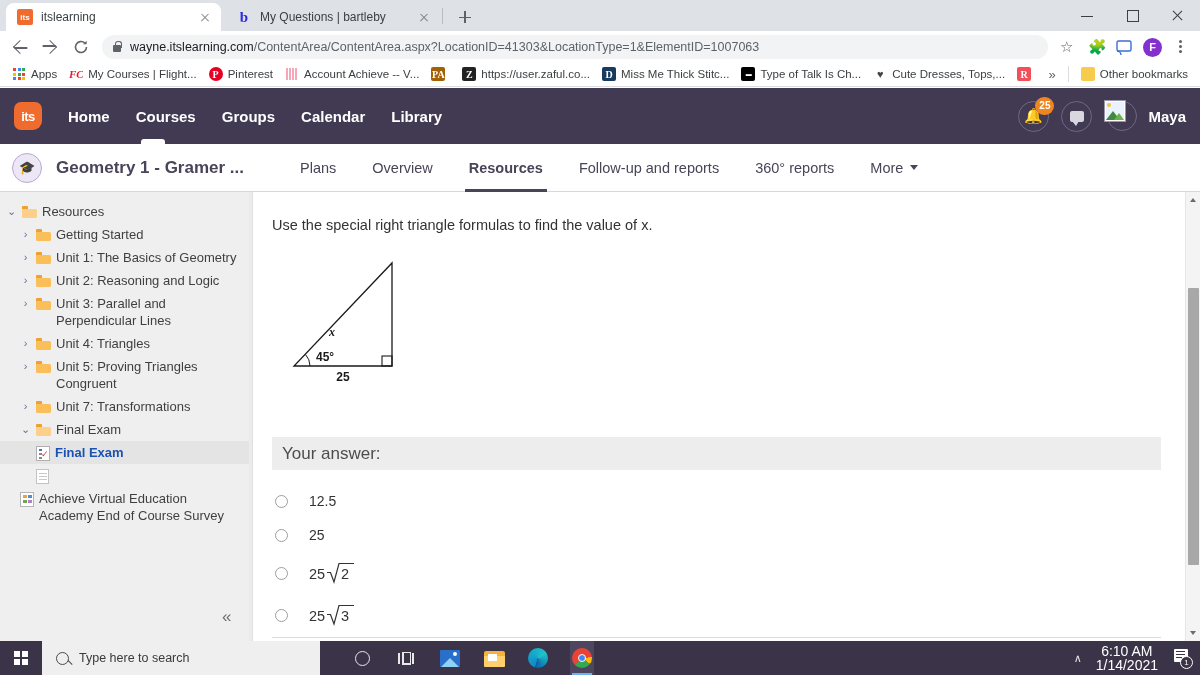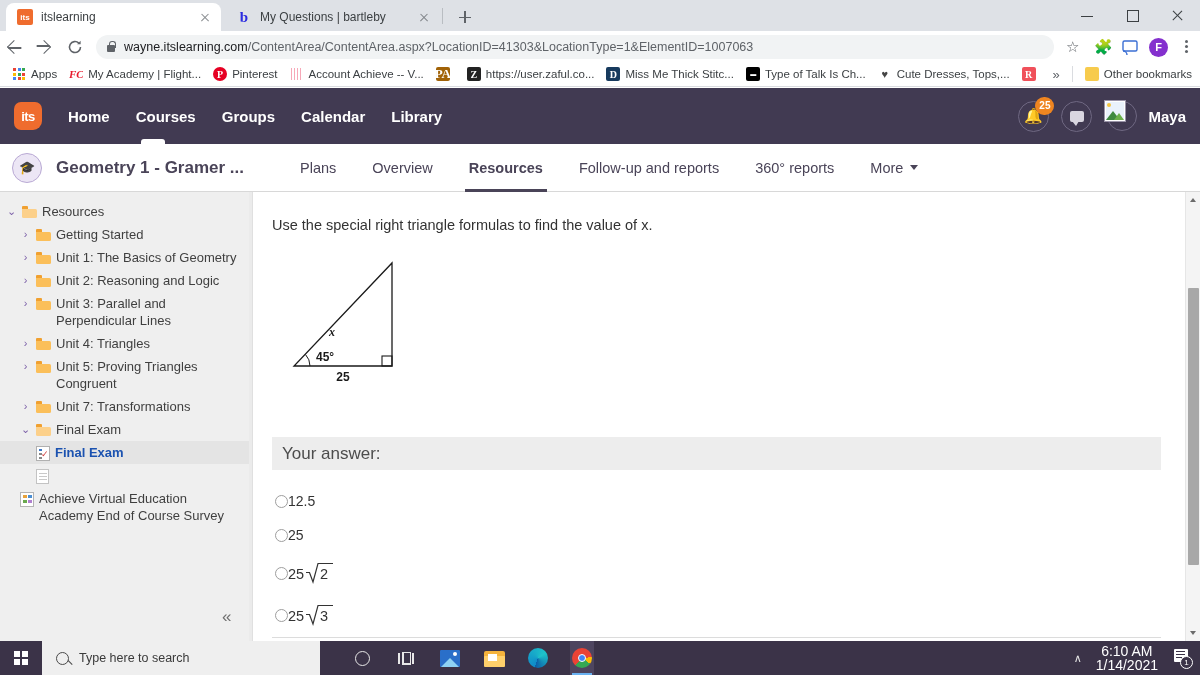--- a/index.html
+++ b/index.html
@@ -59,21 +59,21 @@
   .win-max:after { content: ""; position: absolute; left: 17px; top: 10px; width: 10px; height: 10px;
                    border: 1.2px solid #3c4043; }
   .win-close:before, .win-close:after {
     content: ""; position: absolute; left: 16px; top: 15px; width: 13px; height: 1.3px; background: #3c4043;
   }
   .win-close:before { transform: rotate(45deg); }
   .win-close:after { transform: rotate(-45deg); }
 
   .chrome-toolbar {
     position: absolute; left: 0; top: 31px; width: 1200px; height: 31px;
-    background: #fff; display: flex; align-items: center; padding: 0 0;
+    background: #fff; display: flex; align-items: center; padding: 0 6px;
   }
   .nav-btn { width: 30px; height: 28px; position: relative; flex: 0 0 30px; }
   .arrow-l, .arrow-r {
     position: absolute; left: 9px; top: 9px; width: 10px; height: 10px;
     border-left: 1.6px solid #5f6368; border-bottom: 1.6px solid #5f6368;
   }
   .arrow-l { transform: rotate(45deg); }
   .arrow-r { transform: rotate(-135deg); }
   .arrow-l:after, .arrow-r:after {
     content:""; position:absolute; width: 13px; height: 1.6px; background:#5f6368;
@@ -120,21 +120,21 @@
   .bm-ico { width: 14px; height: 14px; flex: 0 0 14px; display:flex; align-items:center; justify-content:center;
             font-size: 9px; font-weight: bold; color: #fff; border-radius: 2px; overflow:hidden; }
   .ic-apps { background: transparent; position: relative; }
   .ic-apps i { position:absolute; width:3px; height:3px; background:#ea4335; }
   .ic-fc { background: transparent; color: #e8192c; font-size: 11px;
            font-family: "Liberation Serif", serif; font-style: italic; font-weight: 900; }
   .ic-pin { background: #e60023; border-radius: 50%; font-size: 10px;
             font-family: "Liberation Serif", serif; }
   .ic-bars { background: transparent; position:relative; }
   .ic-bars i { position:absolute; top:1px; width:1.6px; height:12px; background:#f7a8b8; }
-  .ic-pa { background: #a16207; color: #fff; font-size: 13px; font-family:"Liberation Serif",serif; }
+  .ic-pa { background: #a16207; color: #fff; font-size: 10px; font-family:"Liberation Serif",serif; }
   .ic-z { background: #222; color: #fff; font-size: 10px; font-family:"Liberation Serif",serif; }
   .ic-d { background: #173a5e; color: #fff; font-size: 10px; font-family:"Liberation Serif",serif; }
   .ic-blk { background: #000; color: #fff; font-size: 6px; letter-spacing:-.5px; }
   .ic-v { background: transparent; color: #444; font-size: 11px; }
   .ic-r { background: #f0505a; color: #fff; font-size: 10px; font-family:"Liberation Serif",serif; }
   .ic-folder { background: #f7cb4d; border-radius: 2px; }
   .bm-overflow { margin-left: auto; display:flex; align-items:center; gap:6px; }
   .chev2 { font-size: 13px; color: #5f6368; padding: 0 6px; }
   .bm-divider { width:1px; height:16px; background:#dadce0; }
 
@@ -256,21 +256,21 @@
   .diagram { margin-top: 20px; }
   .answer-bar {
     position: absolute; left: 18px; top: 245px; width: 889px; height: 33px;
     background: #ededed; display: flex; align-items: center; padding-left: 10px;
   }
   .answer-bar span { font-size: 17px; color: #4d4d4d; }
   .options { position: absolute; left: 18px; top: 292px; width: 880px; }
   .opt { display: flex; align-items: center; height: 34px; }
   .radio { width: 13px; height: 13px; border: 1.3px solid #9e9e9e; border-radius: 50%;
            flex: 0 0 13px; margin-left: 3px; background:#fff; }
-  .opt-label { font-size: 14px; color: #333; }
+  .opt-label { margin-left: 21px; font-size: 14px; color: #333; }
   .opt-label svg { vertical-align: middle; }
   .opt.tall { height: 42px; }
   .main-border-bottom { position:absolute; left:272px; top:637px; width:889px; height:1px; background:#dcdcdc; }
 
   
   .vscroll { position: absolute; right: 0; top: 192px; width: 15px; height: 449px; background: #f4f4f4;
              border-left: 1px solid #e6e6e6; }
   .vs-up, .vs-dn { position:absolute; left:0; width:15px; height:15px; }
   .vs-up { top: 0; }
   .vs-dn { bottom: 0; }
@@ -409,21 +409,21 @@
           <i style="left:5.5px;top:5.5px;background:#34a853"></i>
           <i style="left:10px;top:5.5px;background:#ea4335"></i>
         <i style="left:1px;top:10px;background:#4285f4"></i>
           <i style="left:5.5px;top:10px;background:#ea4335"></i>
           <i style="left:10px;top:10px;background:#fbbc05"></i>
       </span>
       <span>Apps</span>
     </div>
     <div class="bm">
       <span class="bm-ico ic-fc">FC</span>
-      <span>My Academy | Flight...</span>
+      <span>My Courses | Flight...</span>
     </div>
     <div class="bm">
       <span class="bm-ico ic-pin">P</span>
       <span>Pinterest</span>
     </div>
     <div class="bm">
       <span class="bm-ico ic-bars">
         <i style="left:1px"></i>
           <i style="left:4px"></i>
           <i style="left:7px"></i>

